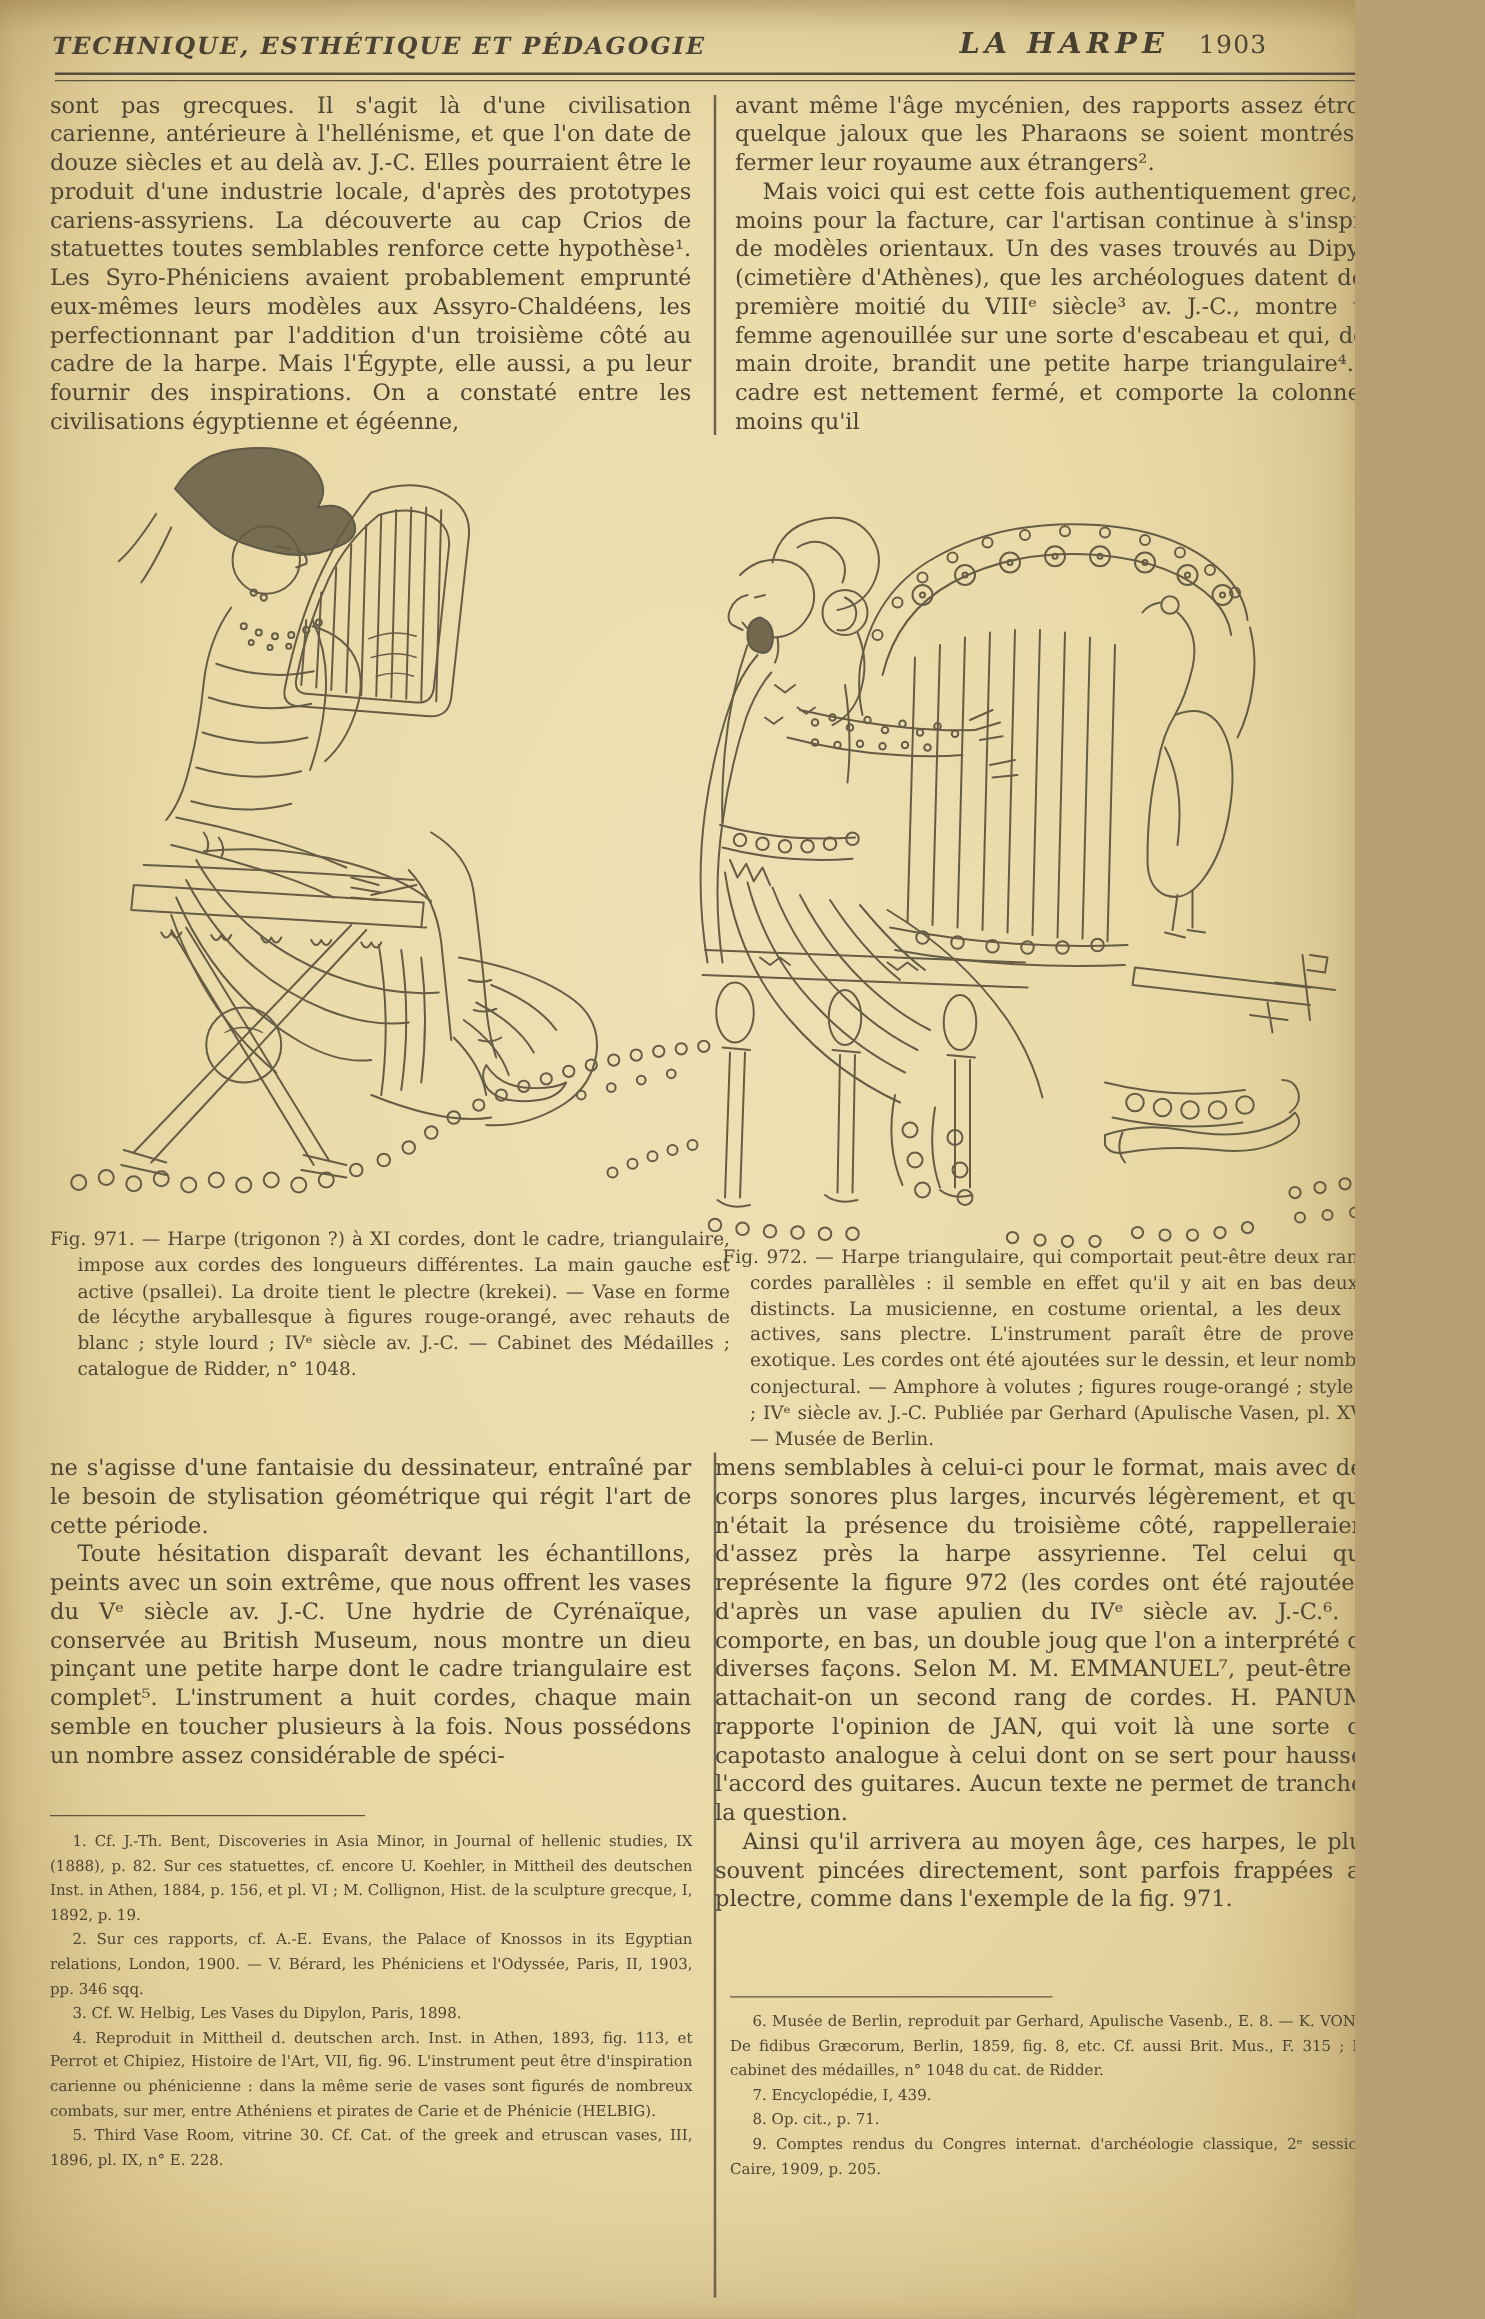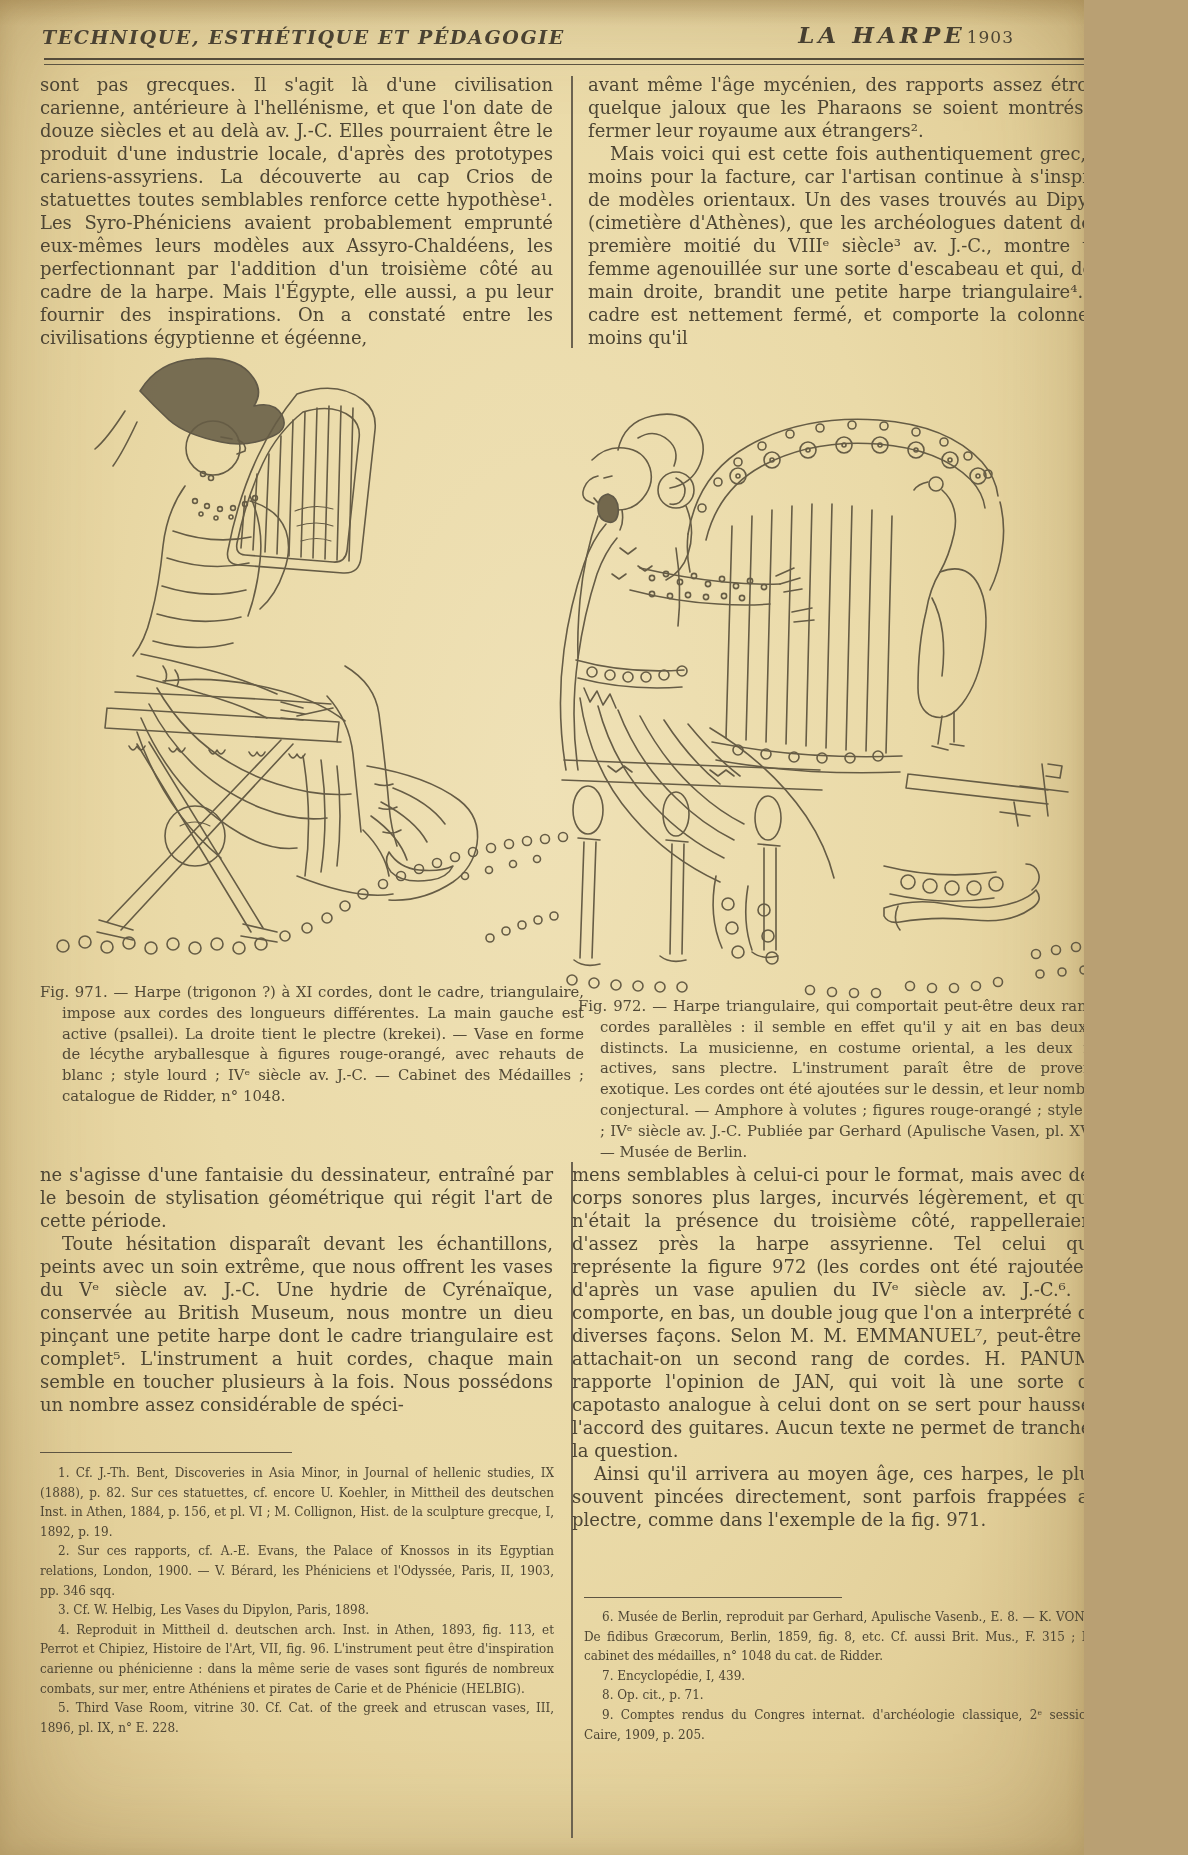--- a/index.html
+++ b/index.html
@@ -18,24 +18,24 @@
     content:""; position:absolute; left:0; top:0; width:100%; height:26px; pointer-events:none;
     background:linear-gradient(to bottom, rgba(140,106,52,.28), rgba(140,106,52,0));
   }
   .abs{position:absolute;}
   .hdr-left{
     left:42px; top:26px; width:560px;
     font-style:italic; font-weight:bold; font-size:19px; letter-spacing:1.6px;
     color:#4a4232;
   }
   .hdr-right{
-    right:70px; top:21px; display:flex; align-items:baseline; gap:1px;
+    right:70px; top:21px; display:flex; align-items:baseline; gap:24px;
   }
   .hdr-article{ font-style:italic; font-weight:bold; font-size:23px; letter-spacing:4px; color:#473f30;}
-  .hdr-pagenum{ font-size:17px; letter-spacing:1px; color:#4d4534;}
+  .hdr-pagenum{ font-size:20px; letter-spacing:1px; color:#4d4534;}
   .head-rule{
     left:44px; top:58px; width:1072px; height:4px;
     border-top:2.5px solid #554c3a; border-bottom:1px solid #5d5442;
   }
   .col-divider{ width:1.6px; background:#6c6350; left:571px; }
   .divider-top{ top:76px; height:272px; }
   .divider-bottom{ top:1162px; height:676px; }
   .body-text{ font-size:18px; line-height:23px; text-align:justify; }
   .body-text p{ margin:0; }
   .body-text p.indent{ text-indent:22px; }

